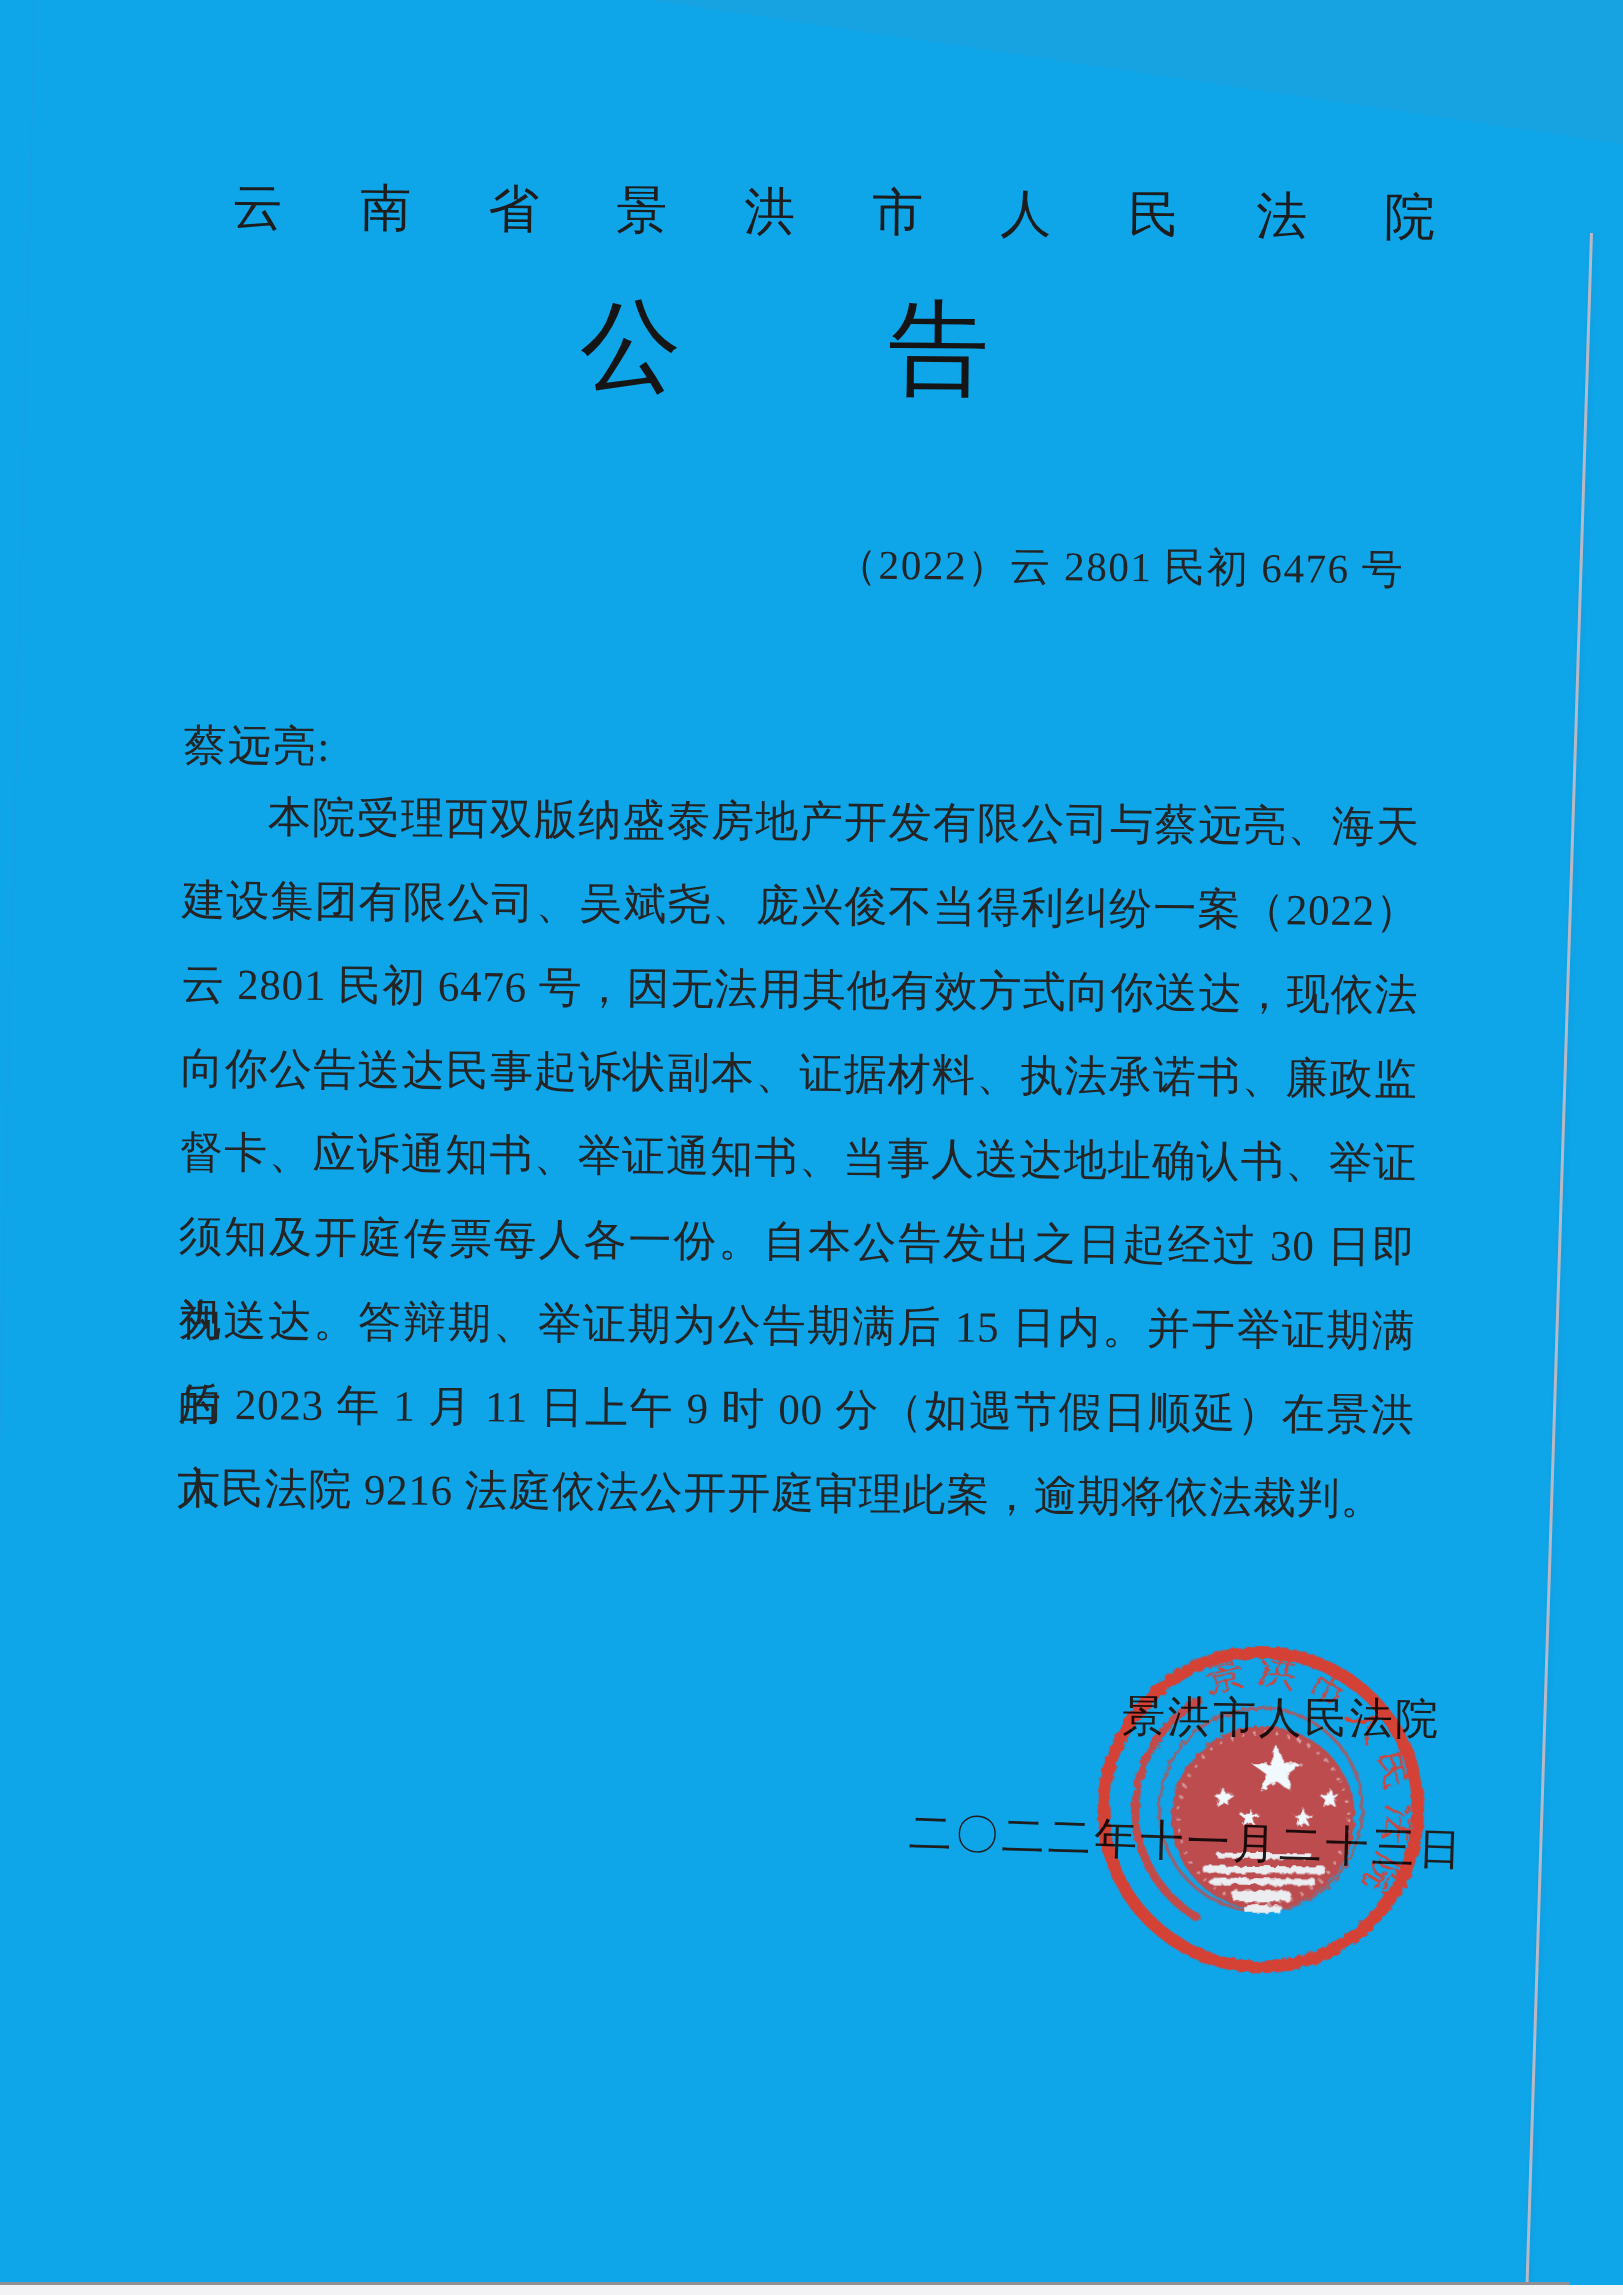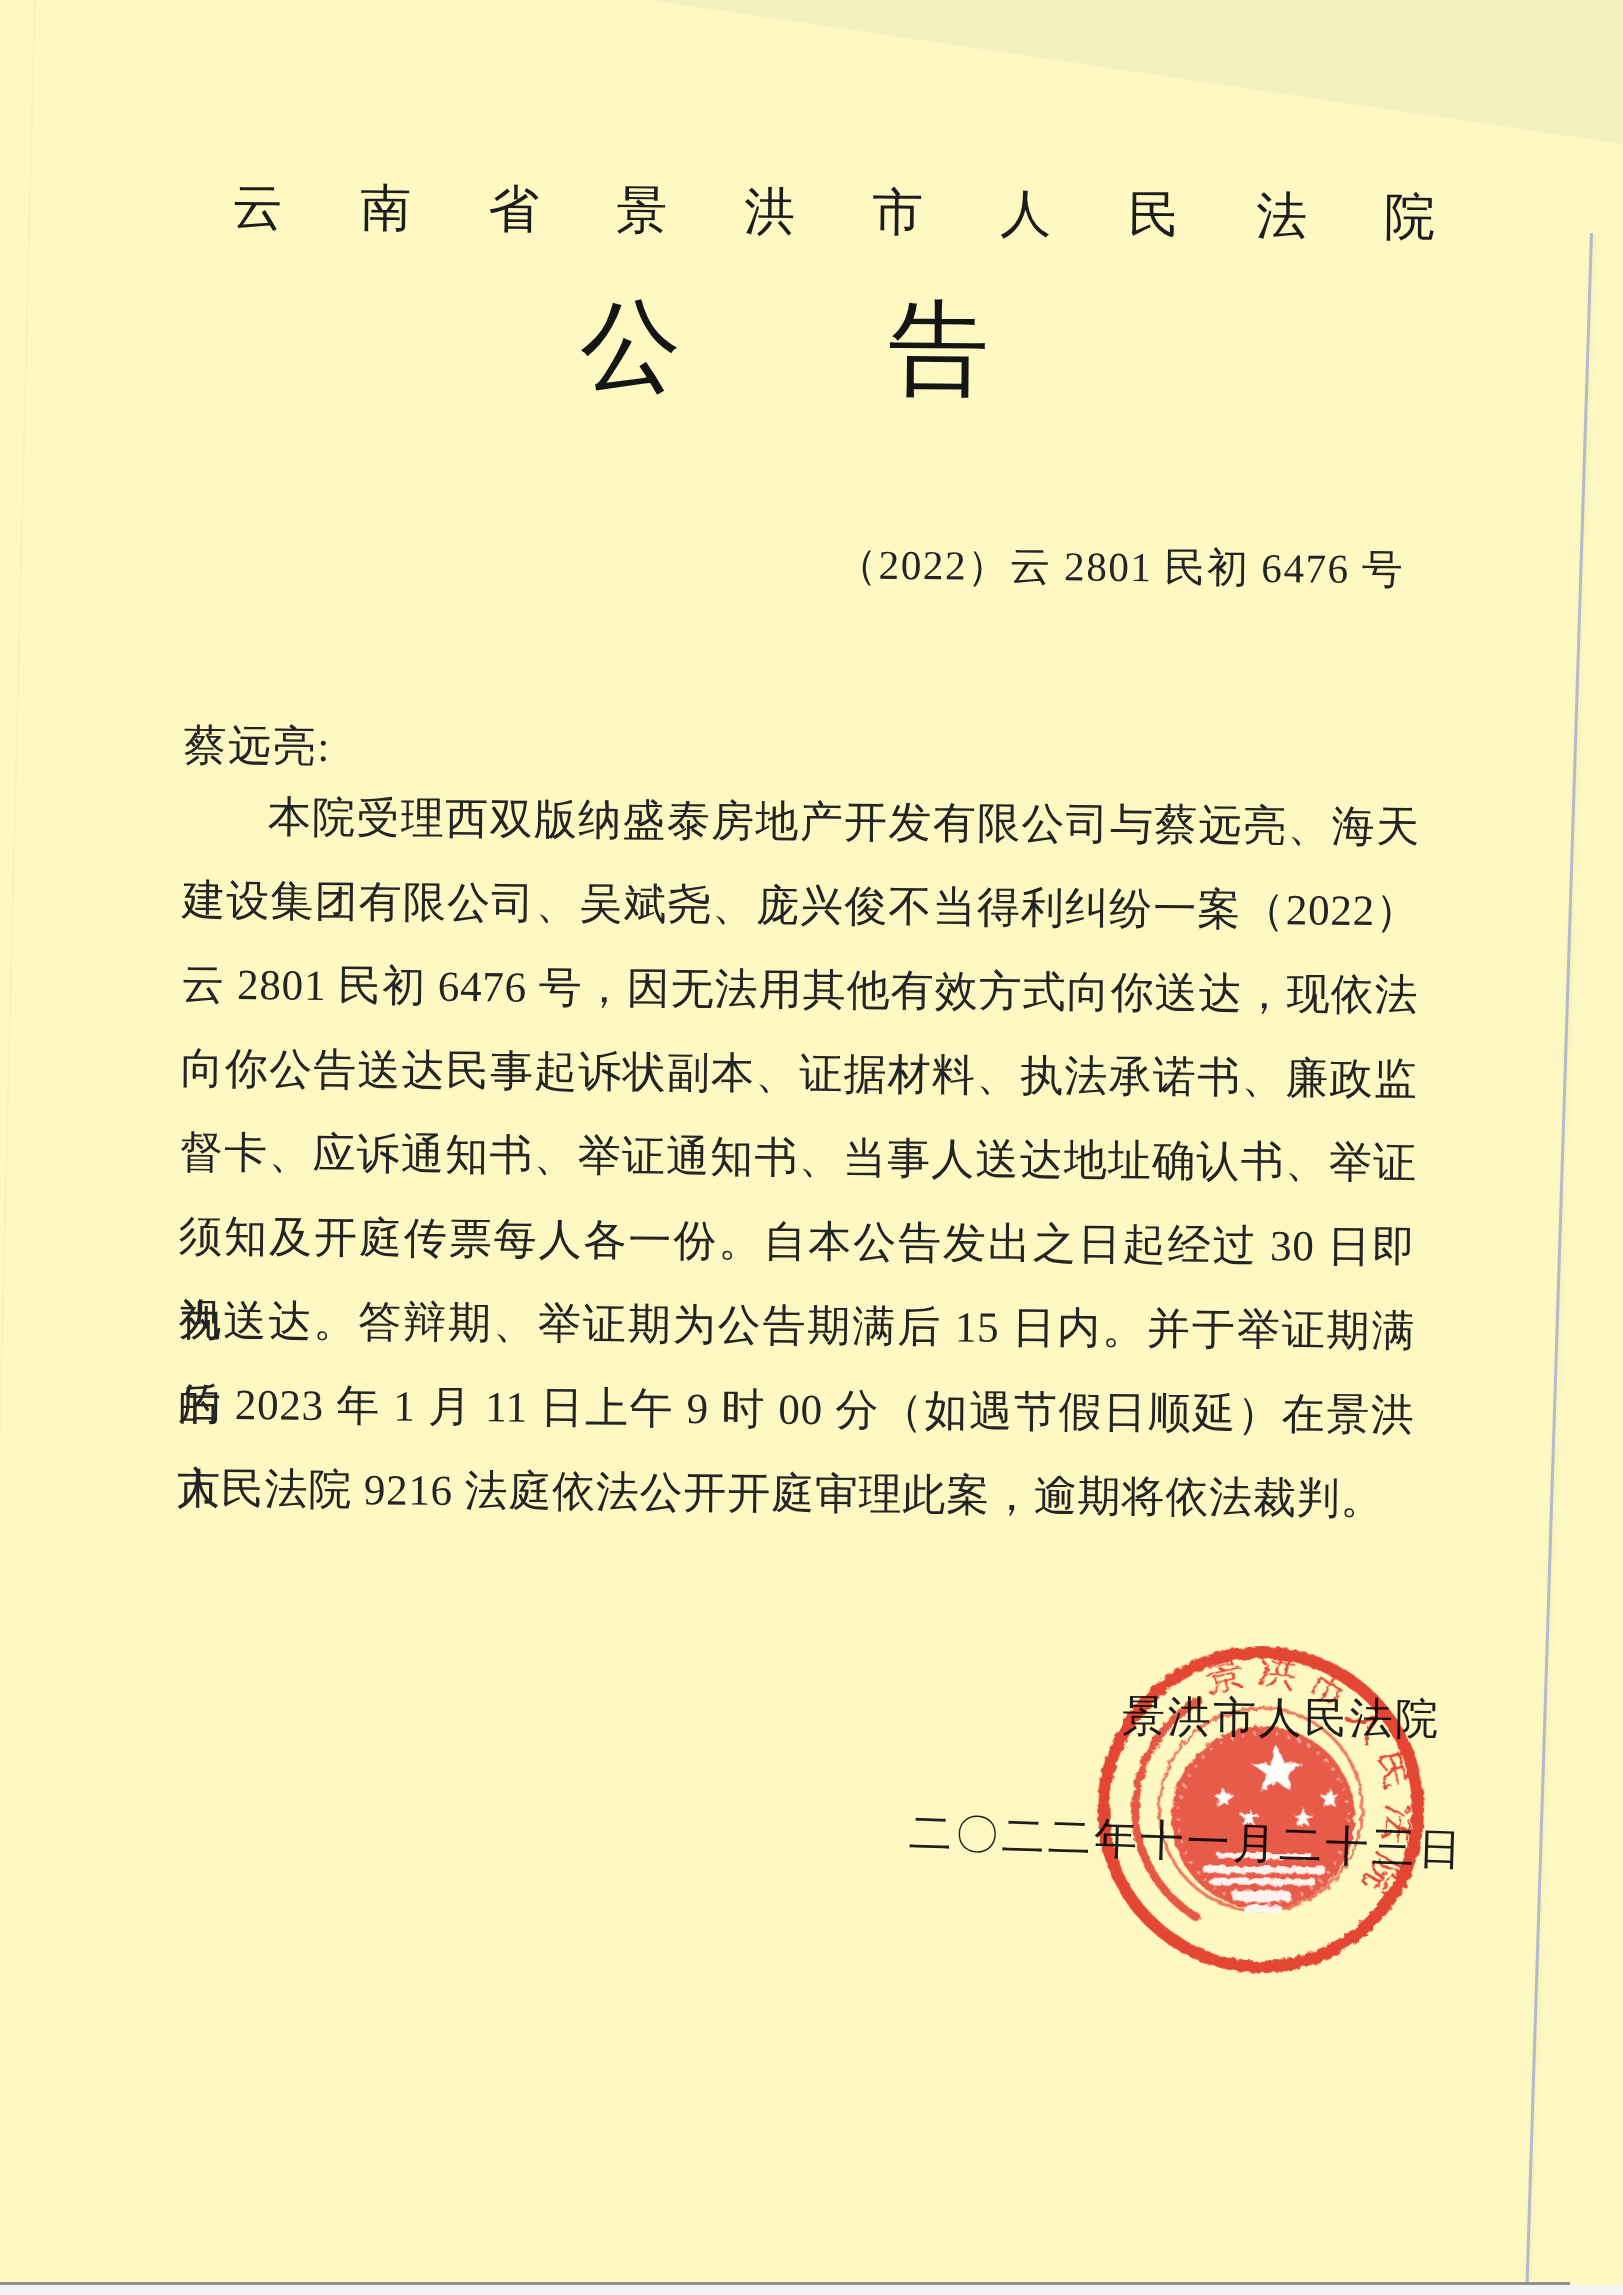--- a/index.html
+++ b/index.html
@@ -1,17 +1,17 @@
 <!DOCTYPE html>
 <html style="font-size:13px"><head>
 <meta charset="utf-8">
 <style>
   html,body{margin:0;padding:0;background:#e9e9ec;}
   .scan{
-    position:relative;width:1624px;height:2295px;background:#fef9c3;overflow:hidden;
+    position:relative;width:1624px;height:2295px;background:#0ea5e9;overflow:hidden;
     font-family:"Liberation Serif","DejaVu Serif",serif;color:#232323;
   }
   
   .shade-top{position:absolute;left:0;top:0;width:1624px;height:164px;
     background:rgba(138,138,155,.08);
     clip-path:polygon(40% 0,100% 0,100% 88%);pointer-events:none;}
   .edge-left{position:absolute;left:34px;top:-8.2px;width:1.6px;height:2316px;
     background:rgba(120,120,145,.06);transform:rotate(1.4deg);transform-origin:top left;}
   .edge-right{position:absolute;left:1590px;top:233px;width:2.5px;height:2062px;
     background:#b7b9c6;transform:rotate(1.8deg);transform-origin:top center;

